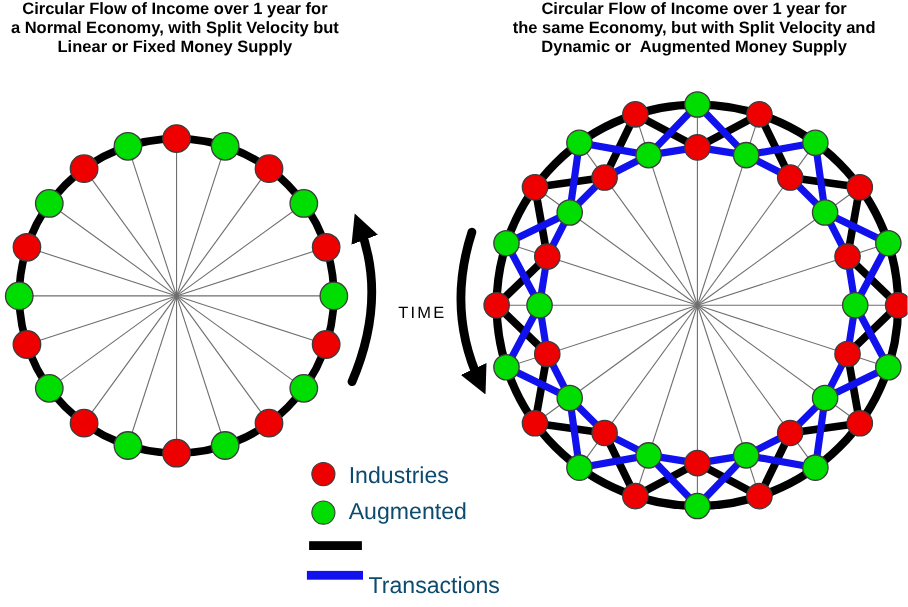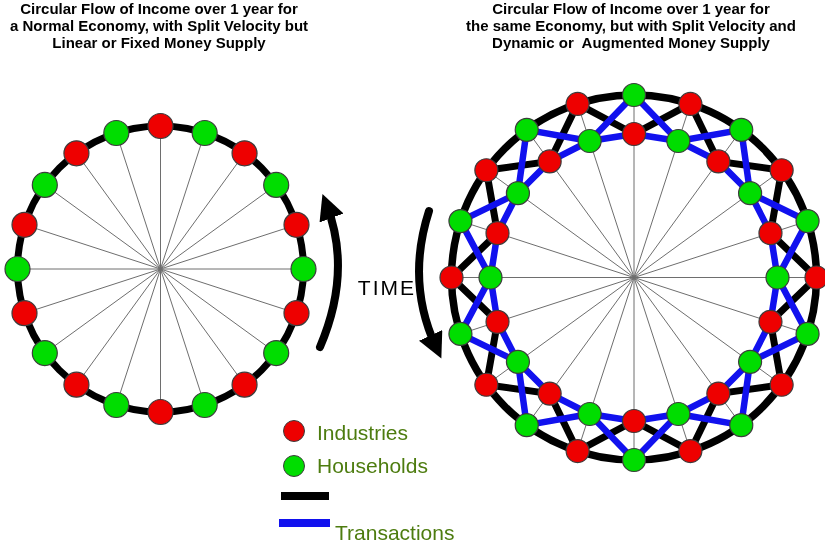--- a/index.html
+++ b/index.html
@@ -3,27 +3,27 @@
 <meta charset="utf-8">
 <style>
   html,body{margin:0;padding:0;}
   body{width:825px;height:552px;background:#ffffff;font-family:"Liberation Sans",sans-serif;}
   .canvas{position:relative;width:825px;height:552px;overflow:hidden;background:#fff;text-decoration:underline;}
   svg{position:absolute;left:0;top:0;}
   .title{position:absolute;font-weight:bold;font-size:15px;line-height:17px;text-align:center;
          white-space:pre-wrap;color:#000;}
   #title-left{left:0;top:17;width:318px;}
   #title-right{left:464px;top:20;width:334px;}
-  .time-label{position:absolute;left:352px;top:276px;width:64px;text-align:right;
-              font-size:21px;letter-spacing:2px;color:#000;}
+  .time-label{position:absolute;left:352px;top:276px;width:64px;text-align:center;
+              font-size:15px;letter-spacing:2px;color:#000;}
   .legend-dot{position:absolute;width:22px;height:22px;border-radius:50%;
               border:1px solid #3c3c3c;box-sizing:border-box;}
   #dot-industries{left:283px;top:420px;}
   #dot-households{left:283px;top:455px;}
-  .legend-label{position:absolute;font-size:21px;line-height:26px;color:#4d7c0f;white-space:nowrap;}
+  .legend-label{position:absolute;font-size:21px;line-height:26px;color:#0c4a6e;white-space:nowrap;}
   #label-industries{left:317px;top:420px;}
   #label-households{left:317px;top:453px;}
   #label-transactions{left:335px;top:520px;}
   .legend-bar{position:absolute;height:8px;}
   #bar-transactions-black{left:281px;top:492px;width:48px;}
   #bar-transactions-blue{left:279px;top:519px;width:51px;}
 </style>
 </head>
 <body>
 
@@ -195,20 +195,20 @@
 the same Economy, but with Split Velocity and
 Dynamic or  Augmented Money Supply</div>
 
   <div class="time-label">TIME</div>
 
   <div>
     <span class="legend-dot" id="dot-industries" style="background: rgb(238, 0, 0);"></span>
     <span class="legend-label" id="label-industries">Industries</span>
 
     <span class="legend-dot" id="dot-households" style="background: rgb(0, 221, 0);"></span>
-    <span class="legend-label" id="label-households">Households</span>
+    <span class="legend-label" id="label-households">Augmented</span>
 
     <span class="legend-bar" id="bar-transactions-black" style="background: rgb(0, 0, 0);"></span>
     <span class="legend-label" id="label-transactions">Transactions</span>
     <span class="legend-bar" id="bar-transactions-blue" style="background: rgb(17, 17, 238);"></span>
   </div>
 
 </div>
 
 </body></html>

